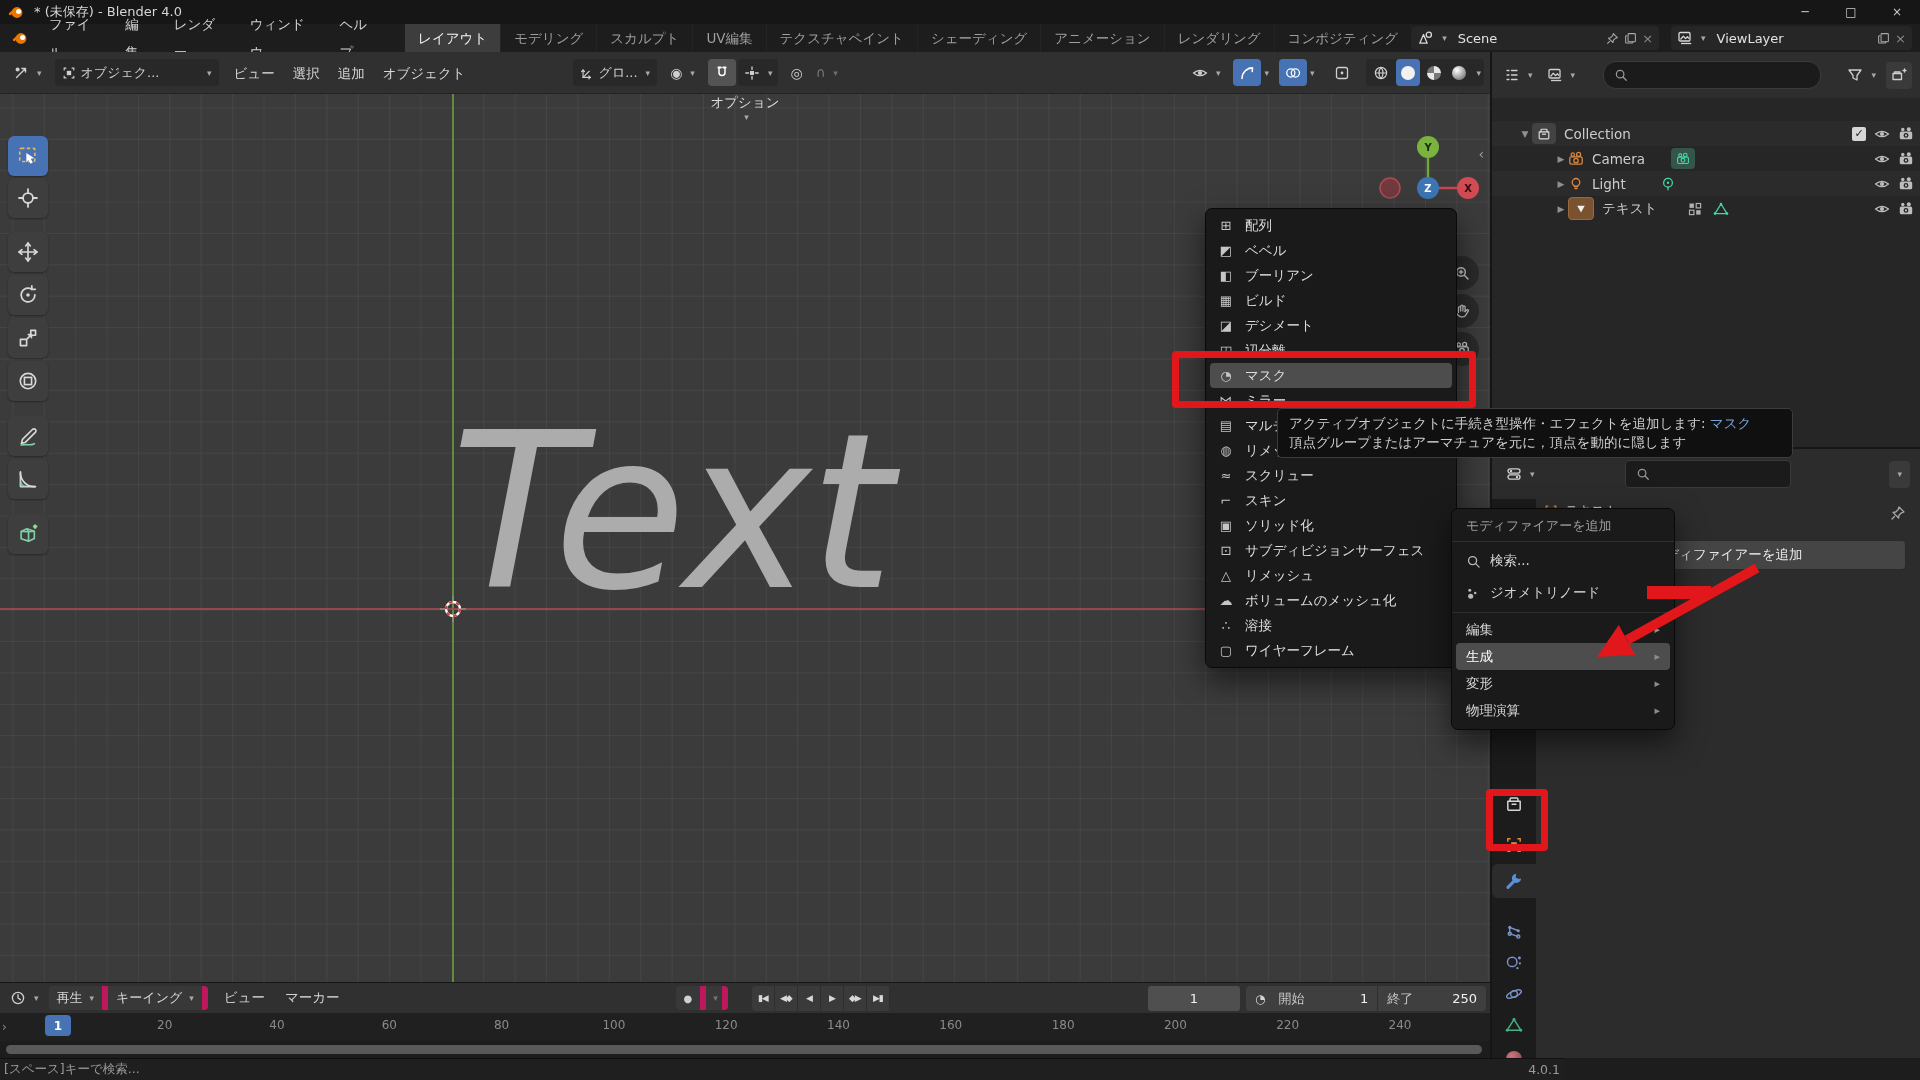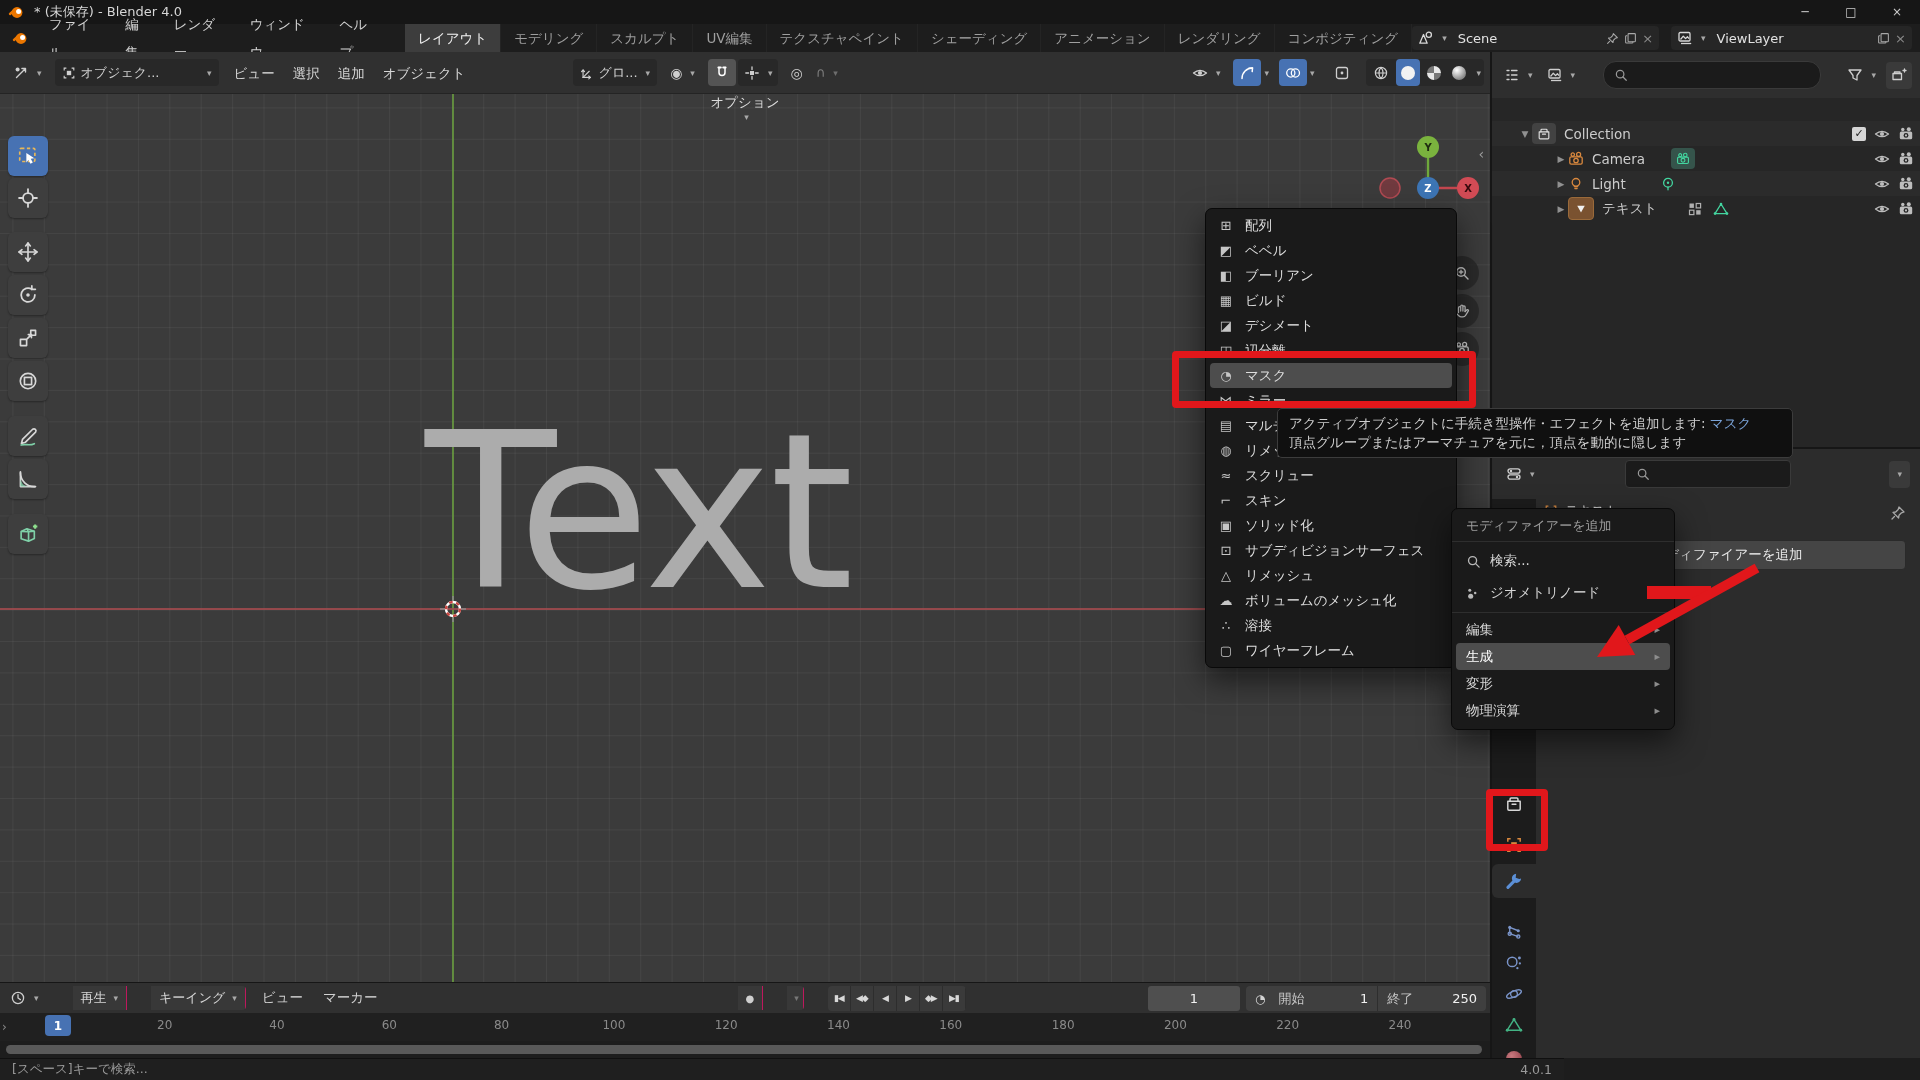--- a/index.html
+++ b/index.html
@@ -36,21 +36,21 @@
   .hbtn.semitog{background:#545454;color:#fff;}
   .vp-menu{padding:0 9px;color:#d6d6d6;font-size:13.5px;line-height:42px;}
   .shade-circle{width:14px;height:14px;border-radius:50%;}
   
   #canvas{left:0;top:94px;width:1490px;height:888px;background:#3b3b3b;
     background-image:linear-gradient(rgba(255,255,255,.05) 1px,transparent 1px),linear-gradient(90deg,rgba(255,255,255,.05) 1px,transparent 1px);
     background-size:31.4px 31.4px;background-position:12.4px 13.4px;overflow:hidden;}
   #axis-y{left:452px;top:0;width:2px;height:888px;background:#67993f;opacity:.85;}
   #axis-x{left:0;top:514px;width:1490px;height:2px;background:#9e4a4e;opacity:.9;}
   #vp-info{left:75px;top:40px;color:#d2d2d2;font-size:13px;line-height:21px;text-shadow:0 1px 2px rgba(0,0,0,.45);}
-  #text-object{left:425px;top:311px;font-size:215px;line-height:1;color:#acacac;letter-spacing:-2px;}
+  #text-object{left:451px;top:311px;font-size:215px;line-height:1;color:#acacac;letter-spacing:-2px;font-style:italic;}
   #vp-options{right:18px;top:4px;display:flex;align-items:center;color:#dddddd;font-size:13.5px;flex-direction:column;}
   #sidebar-toggle{right:6px;top:52px;color:#9f9f9f;font-size:14px;}
   
   .tool-btn{position:absolute;left:8px;width:40px;height:40px;background:#3e3e3e;border-radius:6px;display:flex;align-items:center;justify-content:center;color:#d8d8d8;box-shadow:0 1px 2px rgba(0,0,0,.35);}
   .tool-btn.active{background:#4772b3;color:#fff;}
   .tool-btn .ic{width:22px;height:22px;}
   
   .nav-btn{position:absolute;width:34px;height:34px;border-radius:50%;background:rgba(40,40,40,.85);display:flex;align-items:center;justify-content:center;color:#c8c8c8;}
   
   .popup{position:absolute;background:#1a1a1a;border:1px solid #090909;border-radius:7px;box-shadow:0 12px 30px rgba(0,0,0,.55);z-index:20;}
@@ -85,37 +85,37 @@
   .ptab{position:absolute;left:0;width:44px;height:34px;display:flex;align-items:center;justify-content:center;}
   .ptab.active{background:#2c2c2c;border-radius:6px 0 0 6px;}
   #breadcrumb{position:absolute;left:52px;top:53px;display:flex;align-items:center;gap:7px;color:#cfcfcf;}
   #add-mod-btn{position:absolute;left:56px;top:91px;width:356px;height:28px;background:#454545;border:1px solid #2a2a2a;border-radius:4px;color:#e8e8e8;font-size:13.5px;display:flex;align-items:center;justify-content:center;z-index:5;}
   #pin-icon{position:absolute;right:14px;top:56px;color:#a8a8a8;}
   
   #timeline{left:0;top:982px;width:1490px;height:76px;background:#303030;border-top:1px solid #161616;box-sizing:border-box;}
   #tl-header{position:absolute;left:0;top:0;width:100%;height:30px;display:flex;align-items:center;gap:6px;padding:0 6px;box-sizing:border-box;}
   .tl-dd{height:24px;background:#383838;display:flex;align-items:center;padding:0 8px;gap:4px;color:#d6d6d6;font-size:13px;}
   .tl-group{display:flex;border-radius:4px;overflow:hidden;}
-  .tl-group .tl-dd{border-right:1px solid #be185d;margin-left:24px;}
+  .tl-group .tl-dd{border-right:6px solid #be185d;}
   .tl-menu{padding:0 10px;color:#d2d2d2;font-size:13.5px;}
   #transport{display:flex;border-radius:4px;overflow:hidden;margin-left:18px;}
   .tr-btn{width:22px;height:25px;background:#3a3a3a;color:#d8d8d8;font-size:9px;display:flex;align-items:center;justify-content:center;letter-spacing:-1px;border-right:1px solid #2d2d2d;}
   #frame-field{position:absolute;left:1148px;top:3px;width:92px;height:25px;background:#4f4f4f;border-radius:3px;color:#f2f2f2;display:flex;align-items:center;justify-content:center;font-size:13px;}
   #range-group{position:absolute;left:1246px;top:3px;width:240px;height:25px;background:#3f3f3f;border-radius:4px;display:flex;align-items:center;font-size:13px;}
   .rg-seg{flex:1;display:flex;align-items:center;padding:0 9px;color:#c8c8c8;height:100%;box-sizing:border-box;}
   .rg-seg .val{margin-left:auto;color:#f0f0f0;}
   .rg-div{width:1px;height:100%;background:#2e2e2e;}
   #ruler{position:absolute;left:0;top:30px;width:100%;height:28px;background:#202020;}
   .tick{position:absolute;top:5px;transform:translateX(-50%);color:#8a8a8a;font-size:12px;}
   #playhead{position:absolute;left:45px;top:2px;width:26px;height:21px;background:#4772b3;border-radius:4px;color:#fff;font-size:12px;font-weight:bold;display:flex;align-items:center;justify-content:center;}
   #scrollstrip{position:absolute;left:0;top:58px;width:100%;height:18px;background:#1d1d1d;}
   #scrollbar{position:absolute;left:6px;top:4px;width:1476px;height:9px;background:#595959;border-radius:5px;}
   #ruler-arrow{position:absolute;left:2px;top:7px;color:#8a8a8a;font-size:12px;}
   
-  #statusbar{left:0;top:1058px;width:1564px;height:22px;background:#1f1f1f;border-top:1px solid #101010;display:flex;align-items:center;box-sizing:border-box;padding:0 12px;color:#9a9a9a;font-size:12.5px;}
+  #statusbar{left:0;top:1058px;width:1564px;height:22px;background:#1f1f1f;border-top:1px solid #101010;display:flex;align-items:center;box-sizing:border-box;padding:0 4px;color:#9a9a9a;font-size:12.5px;}
   #statusbar .right{margin-left:auto;}
   
   .anno-box{position:absolute;border:7px solid #e1171b;border-radius:4px;z-index:30;}
   #anno-arrow-svg{position:absolute;left:0;top:0;width:1920px;height:1080px;z-index:30;pointer-events:none;}
   
   .gz-label{font-size:10px;font-weight:bold;}
 </style>
 </head>
 <body>
 

